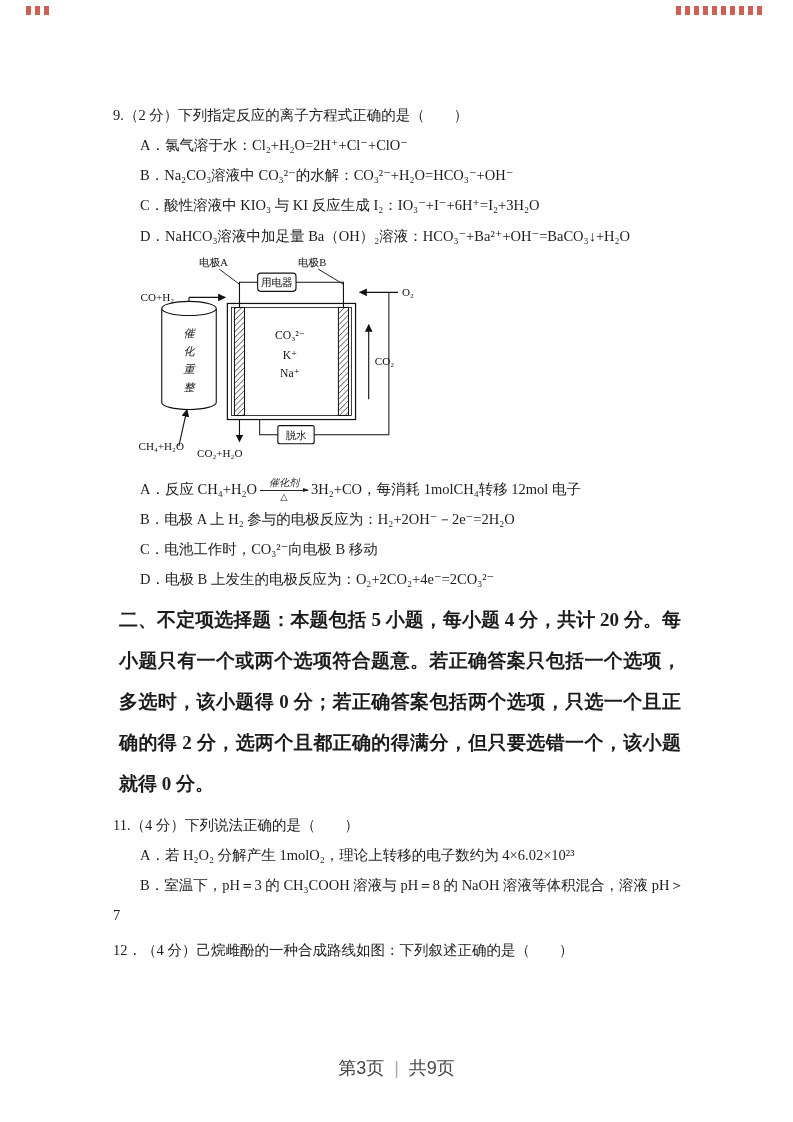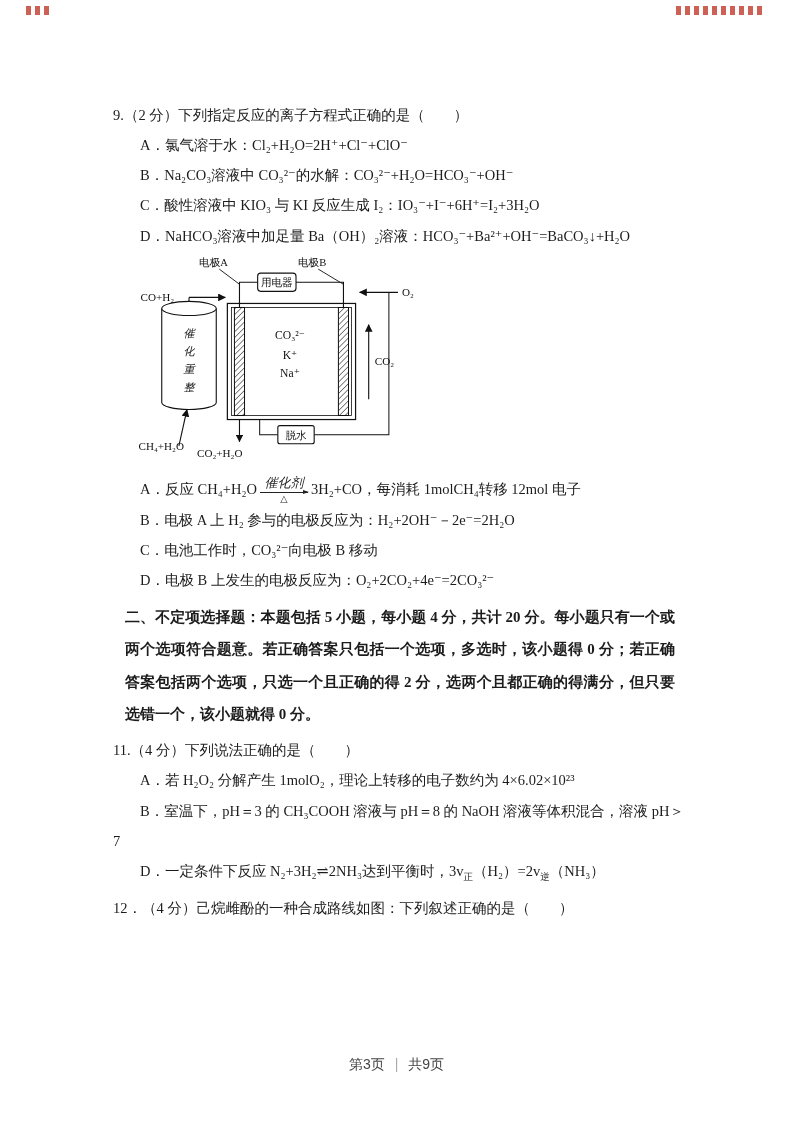--- a/index.html
+++ b/index.html
@@ -14,39 +14,39 @@
   .corner-mark { position:absolute; top:6px; height:9px; opacity:.8;
     background:repeating-linear-gradient(90deg,#c0392b 0 5px,transparent 5px 9px); }
   .corner-mark.left  { left:26px;  width:26px; }
   .corner-mark.right { left:676px; width:86px; }
 
   .content { position:absolute; left:113px; top:100px; width:574px; font-size:14.5px; }
   .question { margin-bottom:5px; }
   .question p { line-height:2.08; }
   .option { text-indent:27px; }
 
-  .section-title { font-weight:bold; font-size:15px; line-height:2.15;
-    text-align:justify; margin:6px 12px 5px; }
+  .section-title { font-weight:bold; font-size:19px; line-height:2.15;
+    text-align:justify; margin:6px 6px 5px; }
 
   .diagram-wrap { margin:4px 0 2px 22px; }
   svg text { font-family:"Liberation Serif","DejaVu Serif",serif; fill:#111; }
 
   
   .rxn { display:inline-flex; flex-direction:column; align-items:center;
     vertical-align:middle; line-height:1.05; margin:0 3px; text-indent:0; }
-  .rxn-top { font-size:13px; font-style:italic; }
+  .rxn-top { font-size:10px; font-style:italic; }
   .rxn-bot { font-size:9.5px; }
   .rxn-mid { width:48px; height:0; border-top:1.2px solid #222; position:relative; margin:2px 0; }
   .rxn-mid::after { content:""; position:absolute; right:-1px; top:-3px;
     border-left:6px solid #222; border-top:2.6px solid transparent; border-bottom:2.6px solid transparent; }
 
   .vsub { font-size:9.5px; vertical-align:-4px; }
 
   .footer { position:absolute; top:1056px; left:0; width:100%; text-align:center;
-    font-size:14px; color:#444; font-family:"Liberation Sans","DejaVu Sans",sans-serif; }
+    font-size:18px; color:#444; font-family:"Liberation Sans","DejaVu Sans",sans-serif; }
   .footer .sep { color:#aaa; margin:0 10px; }
 </style>
 </head>
 <body>
 
 <div class="page">
   <div class="corner-mark left"></div>
   <div class="corner-mark right"></div>
 
   <main class="content">
@@ -131,21 +131,20 @@
       <p class="option">C．电池工作时，CO₃²⁻向电极 B 移动</p>
       <p class="option">D．电极 B 上发生的电极反应为：O₂+2CO₂+4e⁻=2CO₃²⁻</p>
     </section>
 
     <p class="section-title">二、不定项选择题：本题包括 5 小题，每小题 4 分，共计 20 分。每小题只有一个或两个选项符合题意。若正确答案只包括一个选项，多选时，该小题得 0 分；若正确答案包括两个选项，只选一个且正确的得 2 分，选两个且都正确的得满分，但只要选错一个，该小题就得 0 分。</p>
 
     <section class="question">
       <p class="stem">11.（4 分）下列说法正确的是（　　）</p>
       <p class="option">A．若 H₂O₂ 分解产生 1molO₂，理论上转移的电子数约为 4×6.02×10²³</p>
       <p class="option">B．室温下，pH＝3 的 CH₃COOH 溶液与 pH＝8 的 NaOH 溶液等体积混合，溶液 pH＞7</p>
-      <p class="option"><span>D．一定条件下反应 N₂+3H₂⇌2NH₃达到平衡时，3v</span><span class="vsub">正</span><span>（H₂）=2v</span><span class="vsub">逆</span><span>（NH₃）</span></p>
     </section>
 
     <section class="question">
       <p class="stem">12．（4 分）己烷雌酚的一种合成路线如图：下列叙述正确的是（　　）</p>
     </section>
 
   </main>
 
   <div class="footer">
     <span>第3页</span><span class="sep">|</span><span>共9页</span>

